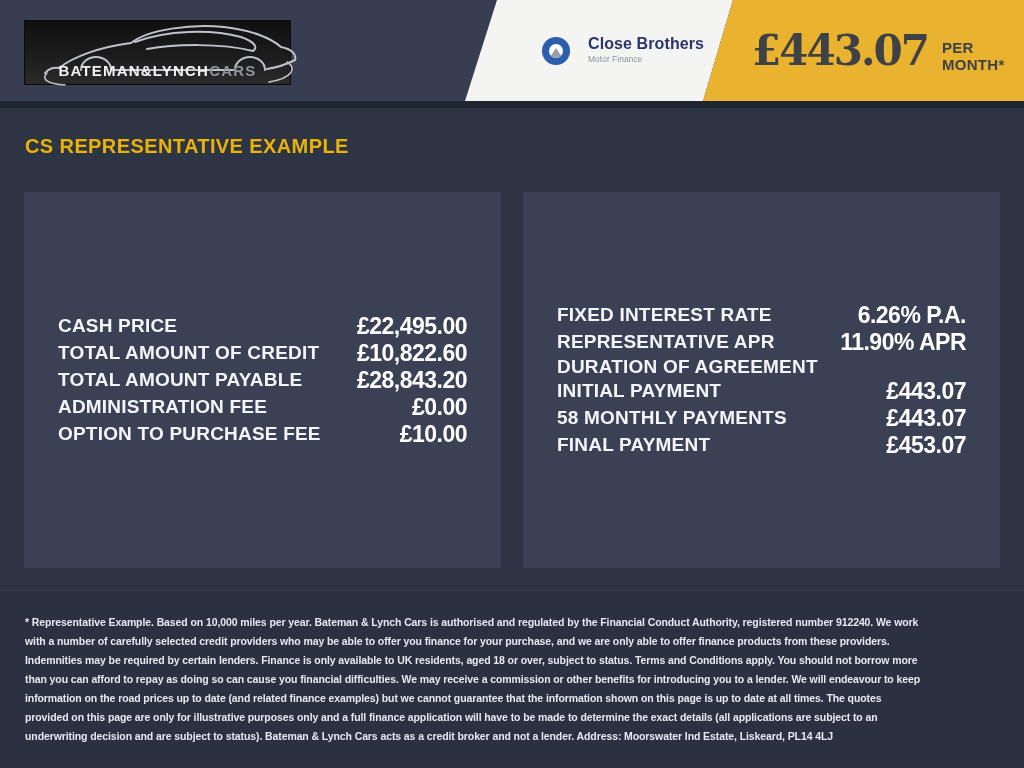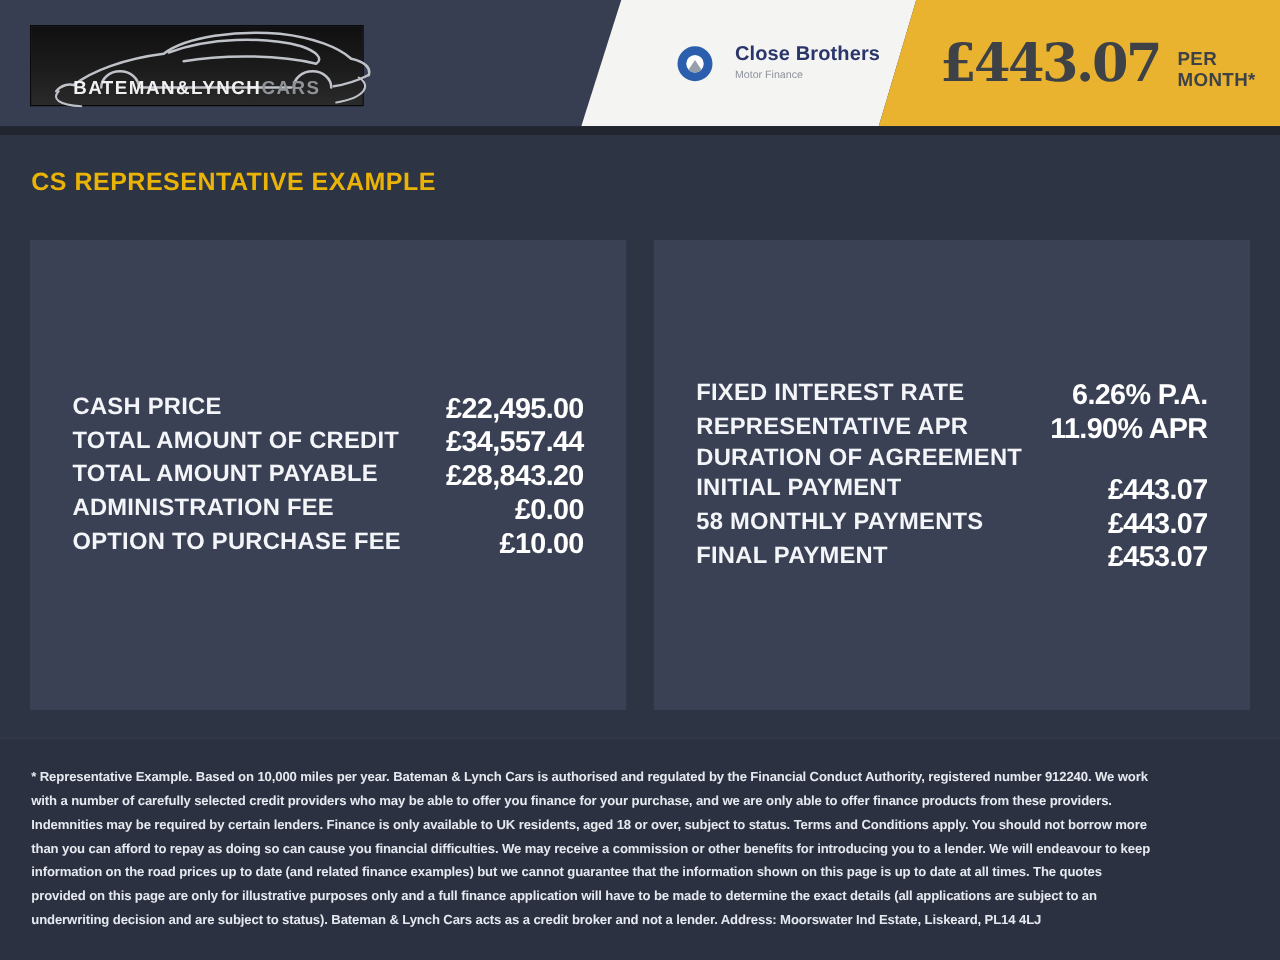--- a/index.html
+++ b/index.html
@@ -136,21 +136,21 @@
 
 <div class="page-title">CS REPRESENTATIVE EXAMPLE</div>
 
 <div class="panel left">
   <div class="row">
     <span class="label">CASH PRICE</span>
     <span class="value">£22,495.00</span>
   </div>
   <div class="row">
     <span class="label">TOTAL AMOUNT OF CREDIT</span>
-    <span class="value">£34,557.44</span>
+    <span class="value">£10,822.60</span>
   </div>
   <div class="row">
     <span class="label">TOTAL AMOUNT PAYABLE</span>
     <span class="value">£28,843.20</span>
   </div>
   <div class="row">
     <span class="label">ADMINISTRATION FEE</span>
     <span class="value">£0.00</span>
   </div>
   <div class="row">

